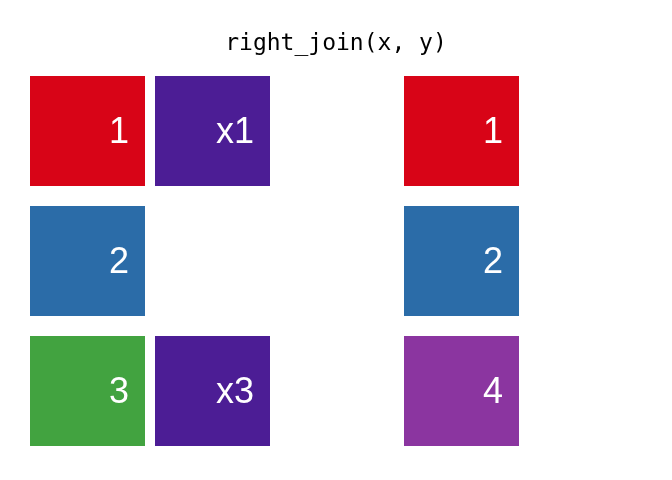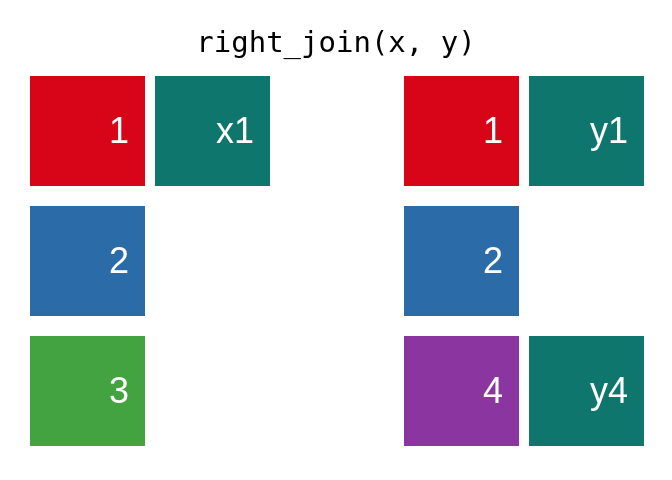--- a/index.html
+++ b/index.html
@@ -21,21 +21,21 @@
     height: 480px;
   }
 
   .title {
     position: absolute;
     top: 25px;
     left: 0;
     width: 672px;
     text-align: center;
     font-family: "DejaVu Sans Mono", "Liberation Mono", monospace;
-    font-size: 29px;
+    font-size: 23px;
     line-height: 34px;
     color: #000000;
     letter-spacing: 0px;
     white-space: pre;
   }
 
   .tables {
     position: absolute;
     top: 76px;
     left: 0;
@@ -79,21 +79,21 @@
     font-size: 36px;
     line-height: 38px;
     color: #FFFFFF;
     font-weight: 400;
   }
 
   .c-red    { background: #D80417; }
   .c-blue   { background: #2B6CA8; }
   .c-green  { background: #42A340; }
   .c-purple { background: #8B35A0; }
-  .c-grey   { background: #0f766e; }
+  .c-grey   { background: #4c1d95; }
 </style>
 </head>
 <body>
 
 <div id="diagram">
 
   <div class="title">right_join(x, y)</div>
 
   <div class="tables">
 
@@ -109,45 +109,43 @@
 
       <div class="row">
         <div class="cell c-blue">
           <span class="cell-label">2</span>
         </div>
       </div>
 
       <div class="row">
         <div class="cell c-green">
           <span class="cell-label">3</span>
+        </div><div class="cell c-grey">
+          <span class="cell-label">x3</span>
         </div>
       </div>
 
     </div>
 
     <div class="table table-y">
 
       <div class="row">
         <div class="cell c-red">
           <span class="cell-label">1</span>
-        </div><div class="cell c-grey">
-          <span class="cell-label">y1</span>
         </div>
       </div>
 
       <div class="row">
         <div class="cell c-blue">
           <span class="cell-label">2</span>
         </div>
       </div>
 
       <div class="row">
         <div class="cell c-purple">
           <span class="cell-label">4</span>
-        </div><div class="cell c-grey">
-          <span class="cell-label">y4</span>
         </div>
       </div>
 
     </div>
 
   </div>
 </div>
 
 </body></html>

